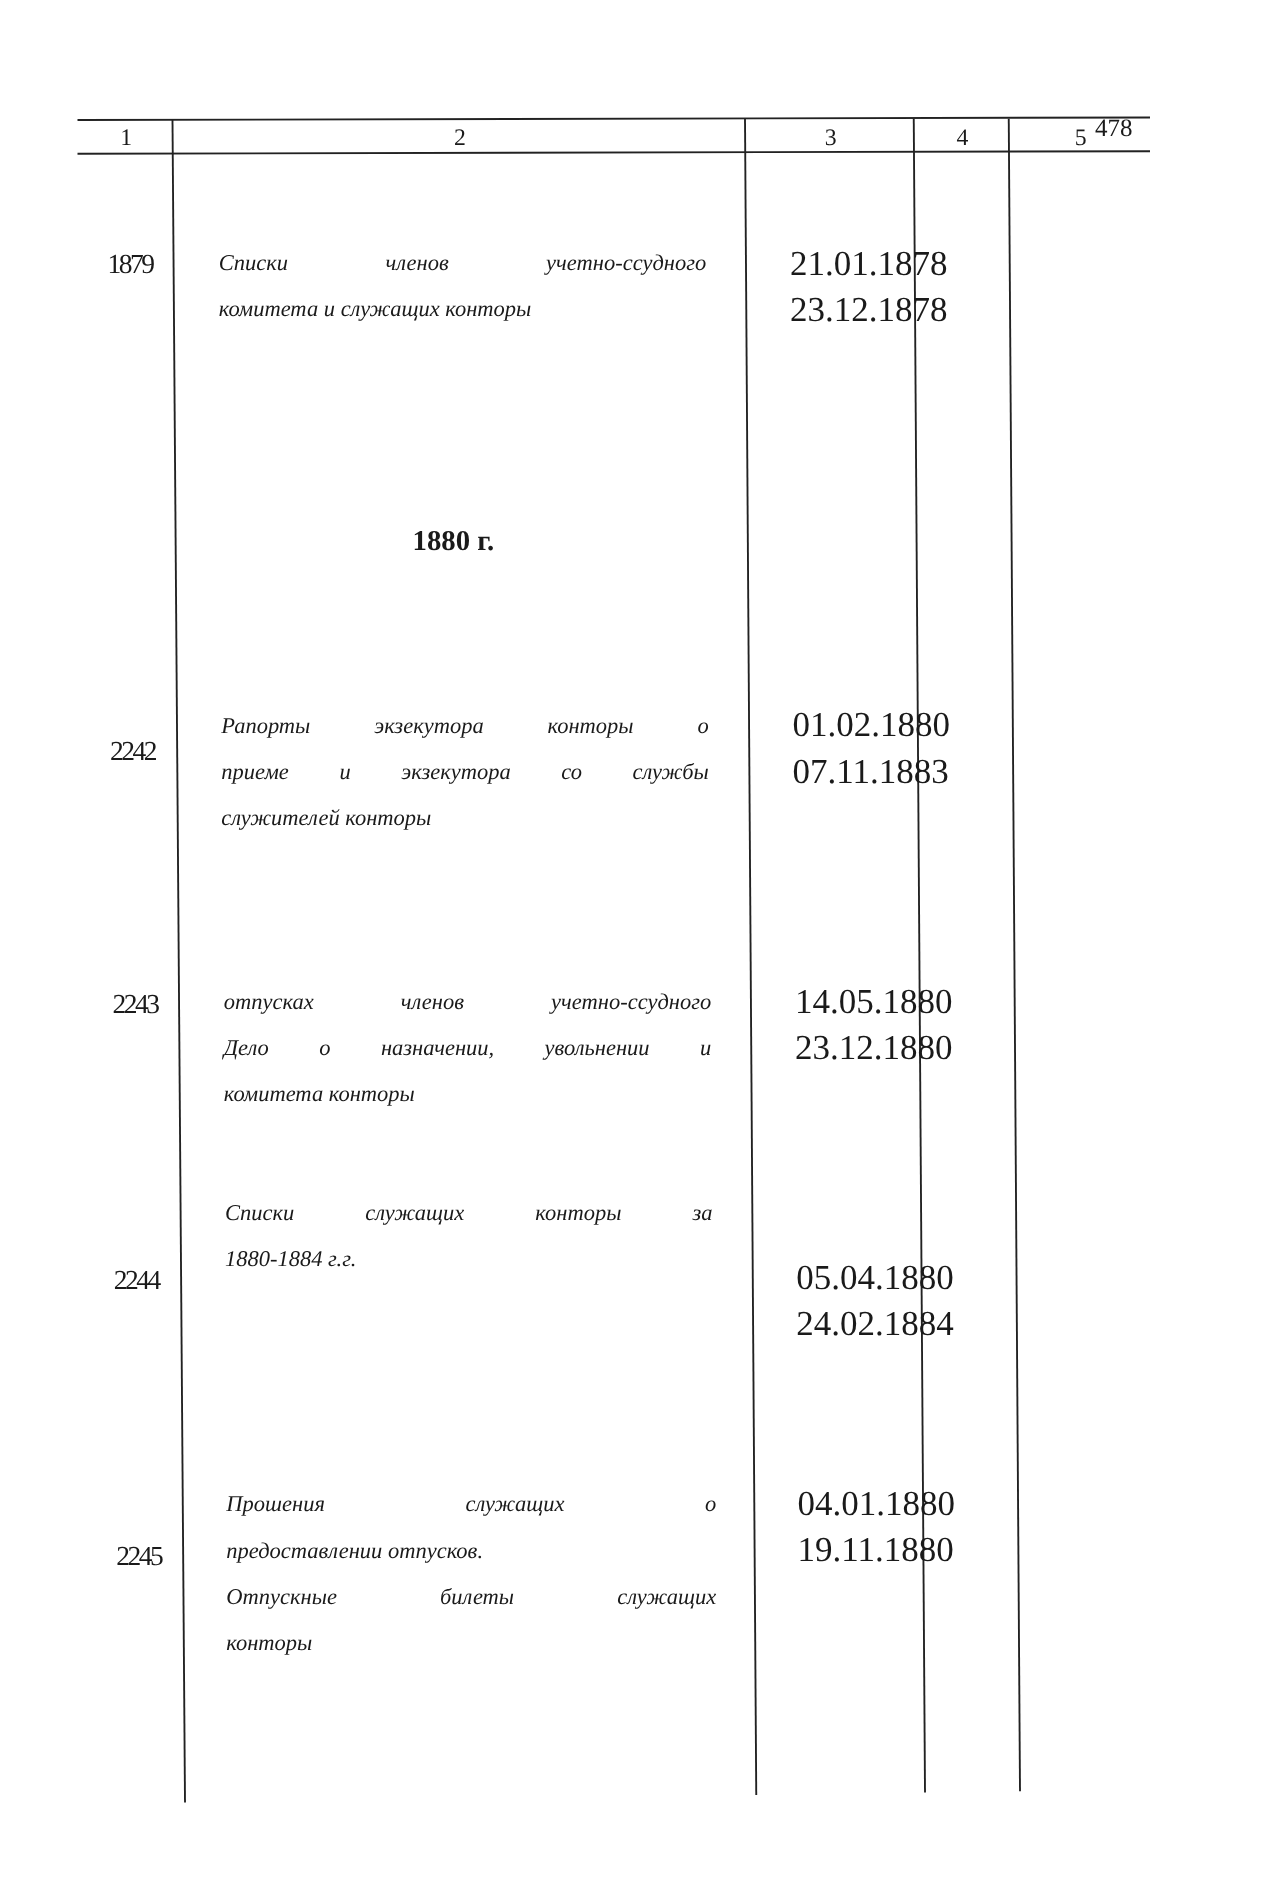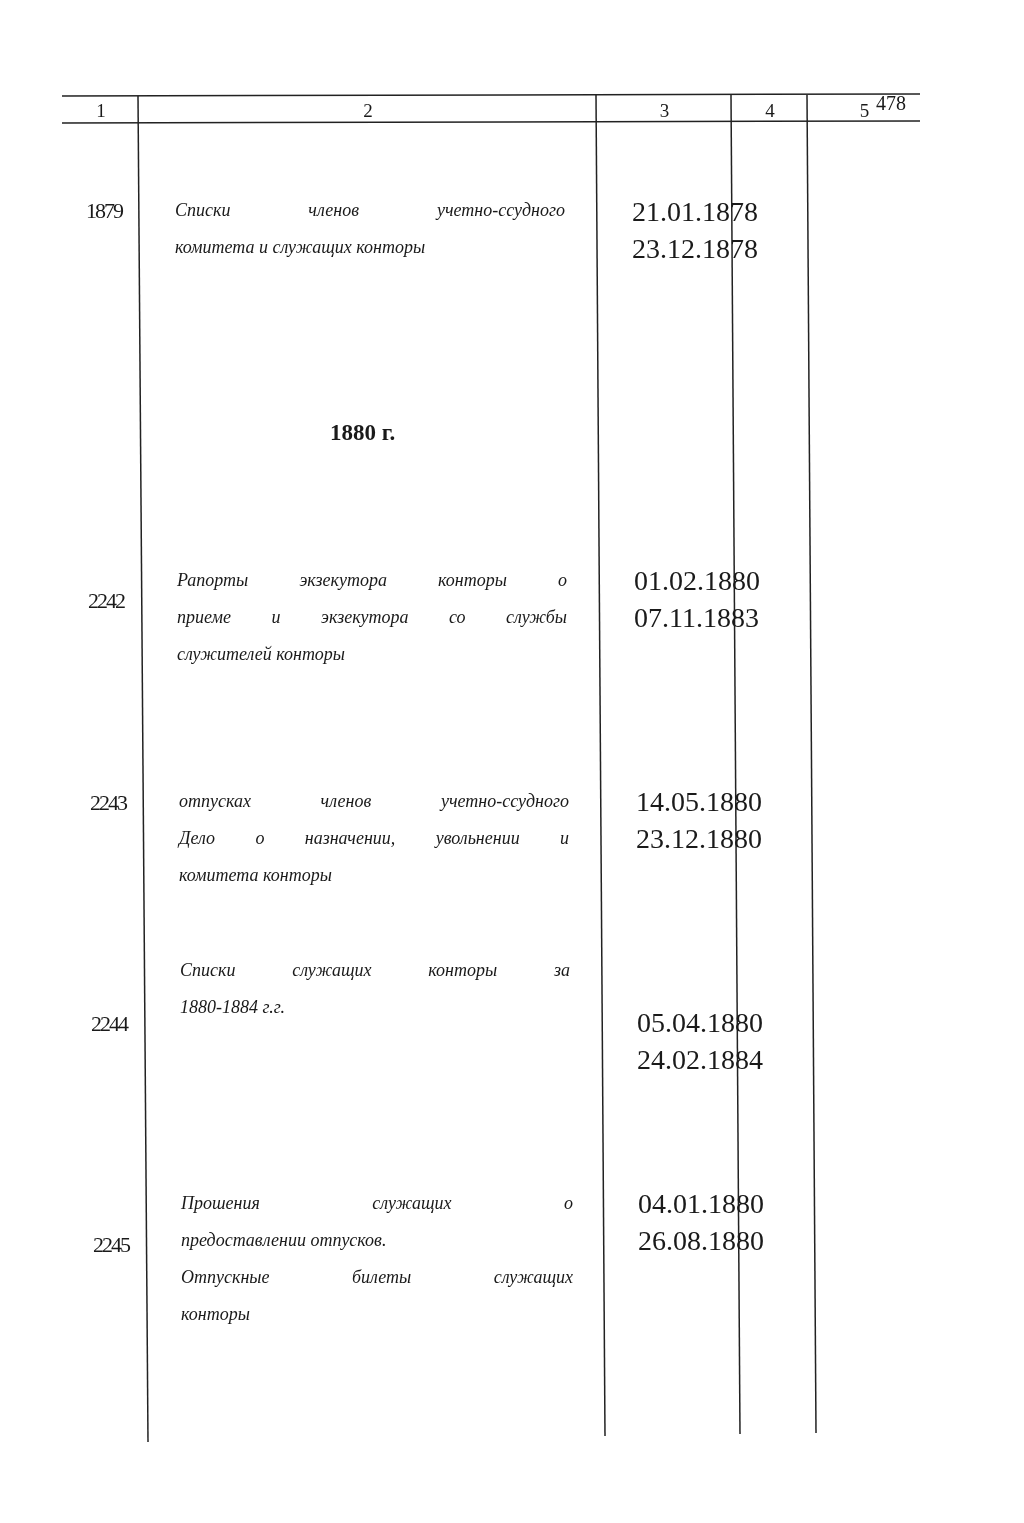--- a/index.html
+++ b/index.html
@@ -82,14 +82,14 @@
 
 <div class="num" style="left:93px;top:1192px;margin-top:40px;">2245</div>
 <div class="desc" style="left:181px;top:1185px;width:392px;">
   <span class="justify">Прошения служащих о</span>
   <span>предоставлении отпусков.</span>
   <span class="justify">Отпускные билеты служащих</span>
   <span>конторы</span>
 </div>
 <div class="dates" style="left:610px;top:1185px;">
   <span>04.01.1880</span>
-  <span>26.08.1880</span>
+  <span>19.11.1880</span>
 </div>
 
 </body></html>

